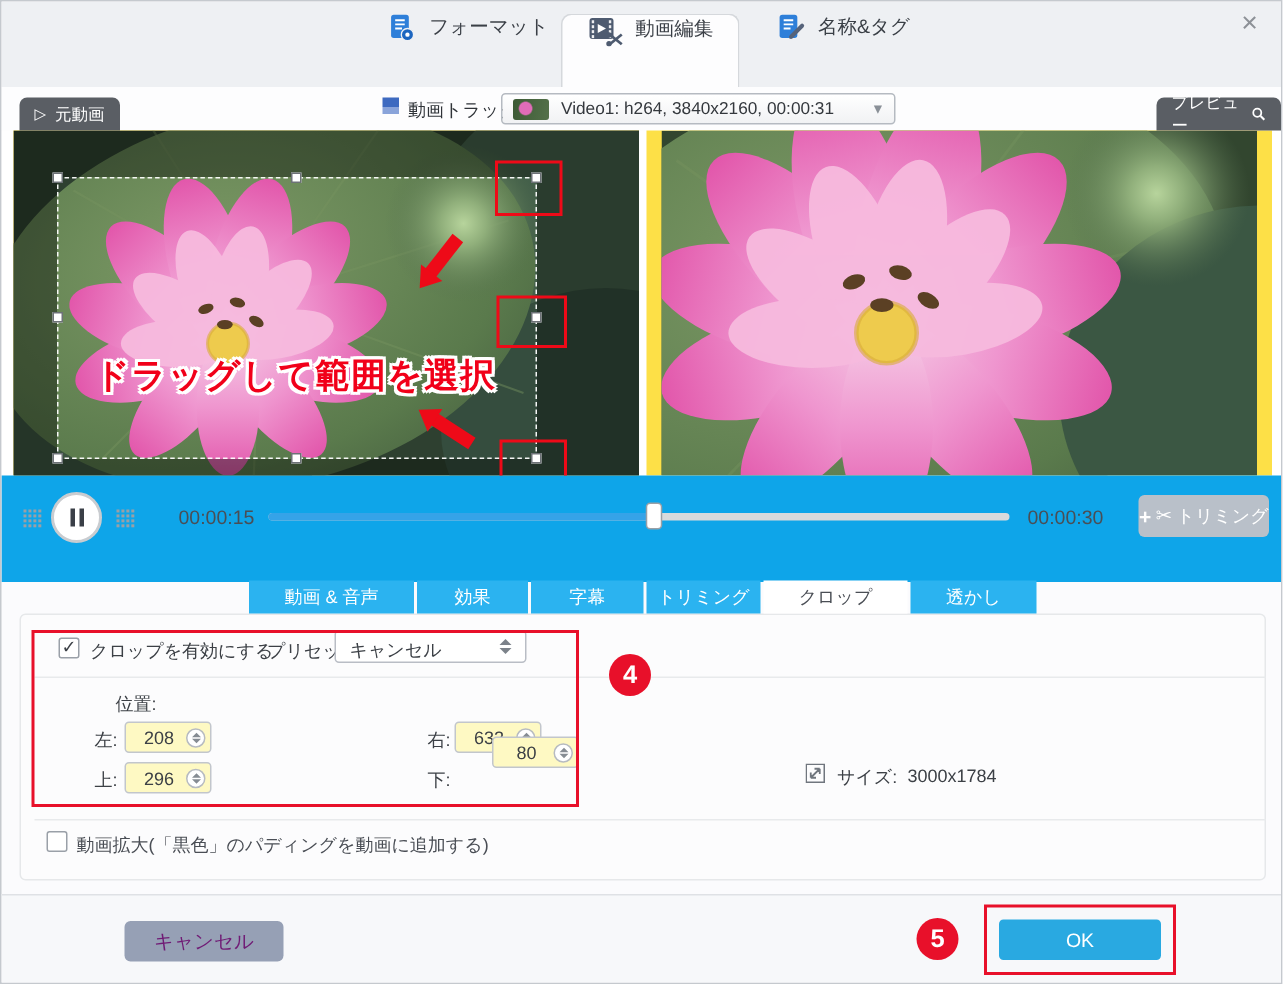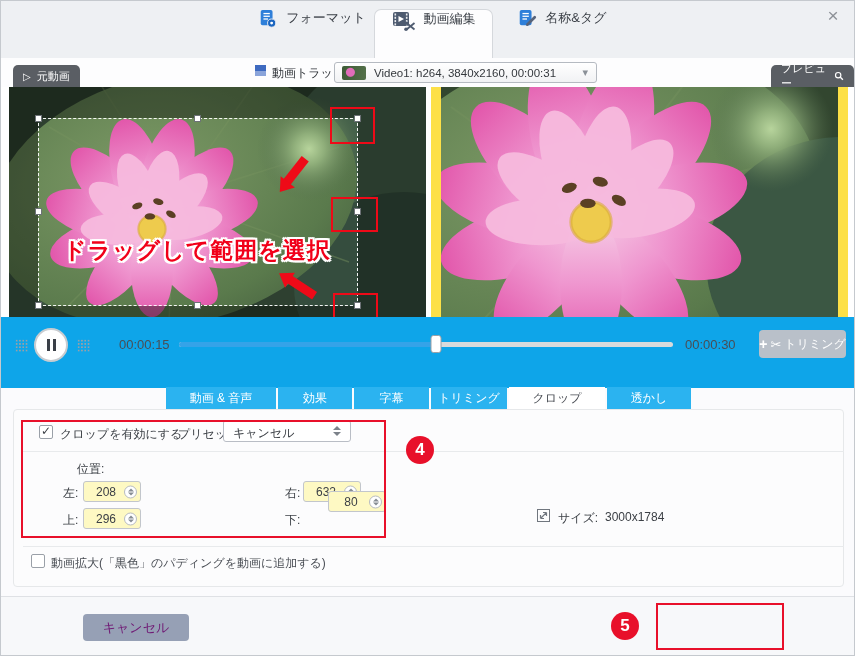--- a/index.html
+++ b/index.html
@@ -363,14 +363,17 @@
   <span class="lbl" style="left:50px;top:554px;color:#4a4e55;">動画拡大(「黒色」のパディングを動画に追加する)</span>
 
   <div class="footer">
     <div class="btn-cancel">
         <span>キャンセル</span>
       </div>
     <div class="step-circle" style="left:610px;top:15px;">
         <span>5</span>
       </div>
     <div class="ok-ann"></div>
+    <div class="btn-ok">
+        <span>OK</span>
+      </div>
   </div>
 </div>
 
 </body></html>

